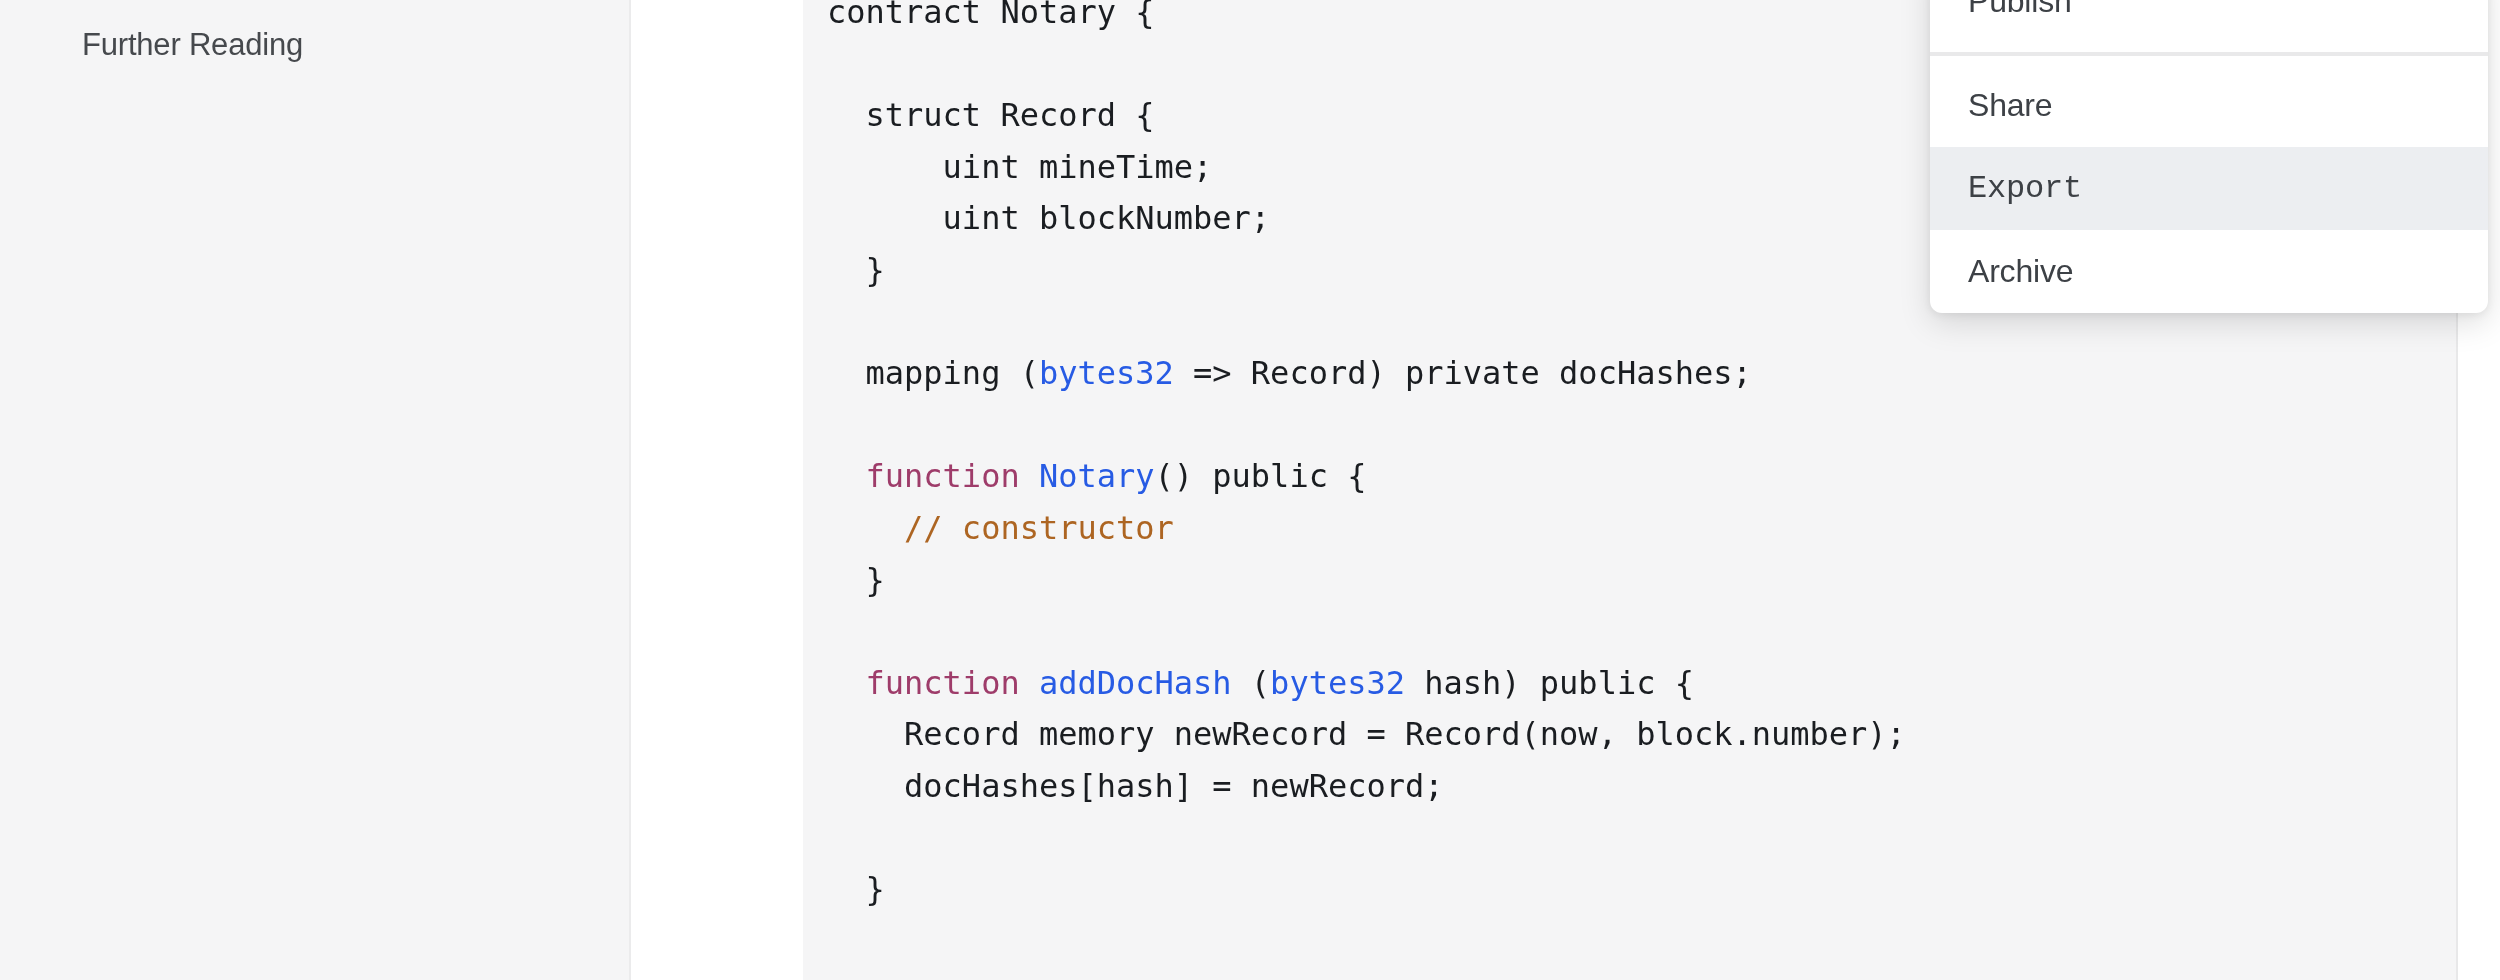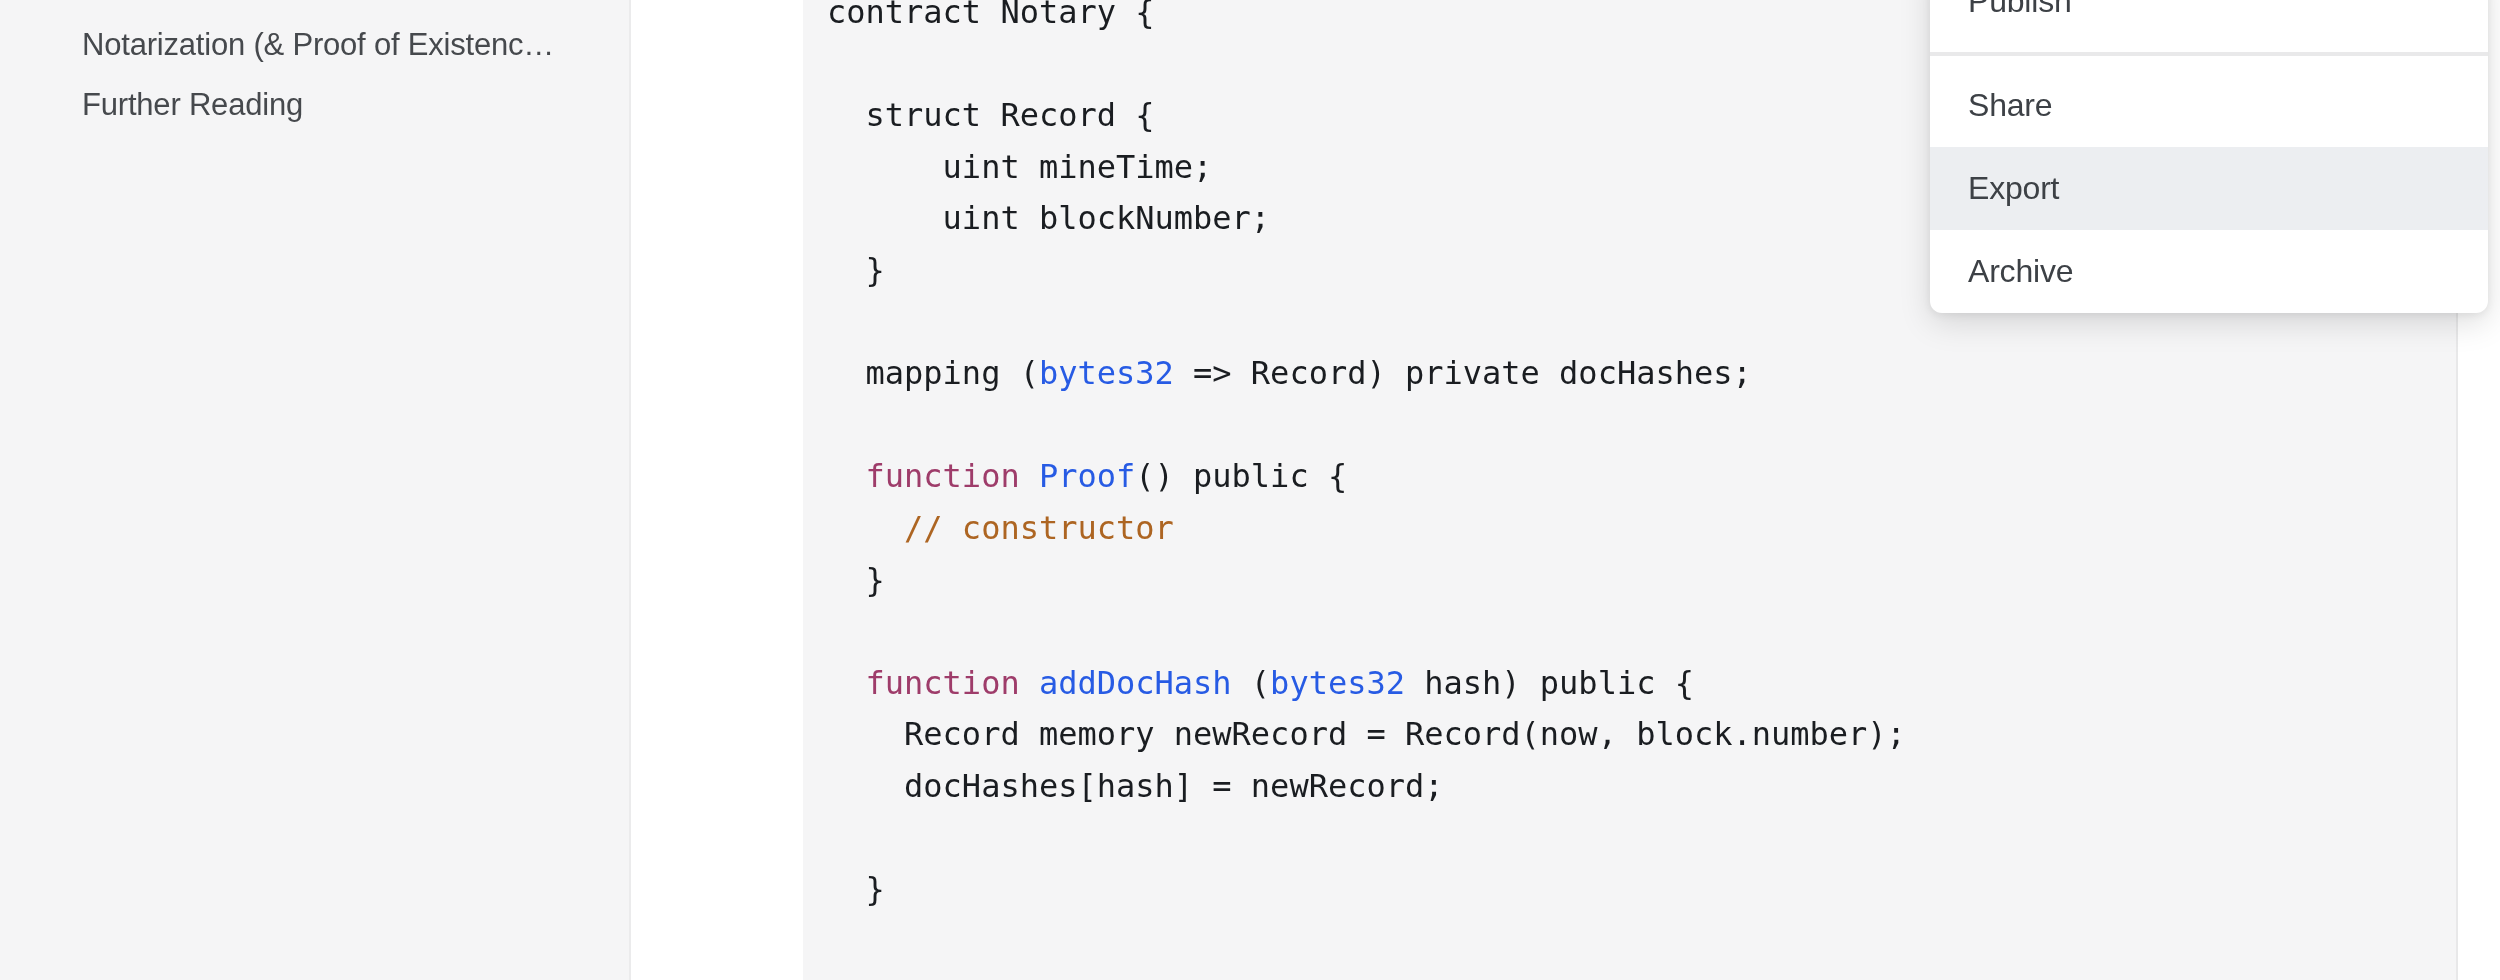--- a/index.html
+++ b/index.html
@@ -83,46 +83,46 @@
   .menu-item .menu-shortcut{
     font-family:"DejaVu Sans",sans-serif;
     font-size:31px;color:var(--text-shortcut);letter-spacing:2px;
   }
   .menu-item.disabled .menu-label,
   .menu-item.disabled .menu-shortcut{
     color:var(--text-disabled);
   }
   .menu-item.highlighted{
     background:var(--menu-hl);
+    font-family:Liberation Mono, monospace;
   }
 </style>
 </head>
 <body>
 
 <div class="canvas">
 
   <nav class="sidebar">
     <ul id="sidebar-list">
-        <li>Notarization (&amp; Proof of Existenc…</li>
         <li>Further Reading</li>
       </ul>
   </nav>
 
   <main>
     <div class="code-panel">
       <pre id="code-pre"><span class="tok-d">contract Notary {</span>
 
 <span class="tok-d">  struct Record {</span>
 <span class="tok-d">      uint mineTime;</span>
 <span class="tok-d">      uint blockNumber;</span>
 <span class="tok-d">  }</span>
 
 <span class="tok-d">  mapping (</span><span class="tok-b">bytes32</span><span class="tok-d"> =&gt; Record) private docHashes;</span>
 
-<span class="tok-d">  </span><span class="tok-k">function</span><span class="tok-d"> </span><span class="tok-b">Proof</span><span class="tok-d">() public {</span>
+<span class="tok-d">  </span><span class="tok-k">function</span><span class="tok-d"> </span><span class="tok-b">Notary</span><span class="tok-d">() public {</span>
 <span class="tok-d">    </span><span class="tok-c">// constructor</span>
 <span class="tok-d">  }</span>
 
 <span class="tok-d">  </span><span class="tok-k">function</span><span class="tok-d"> </span><span class="tok-b">addDocHash</span><span class="tok-d"> (</span><span class="tok-b">bytes32</span><span class="tok-d"> hash) public {</span>
 <span class="tok-d">    Record memory newRecord = Record(now, block.number);</span>
 <span class="tok-d">    docHashes[hash] = newRecord;</span>
 
 <span class="tok-d">  }</span></pre>
     </div>
   </main>

